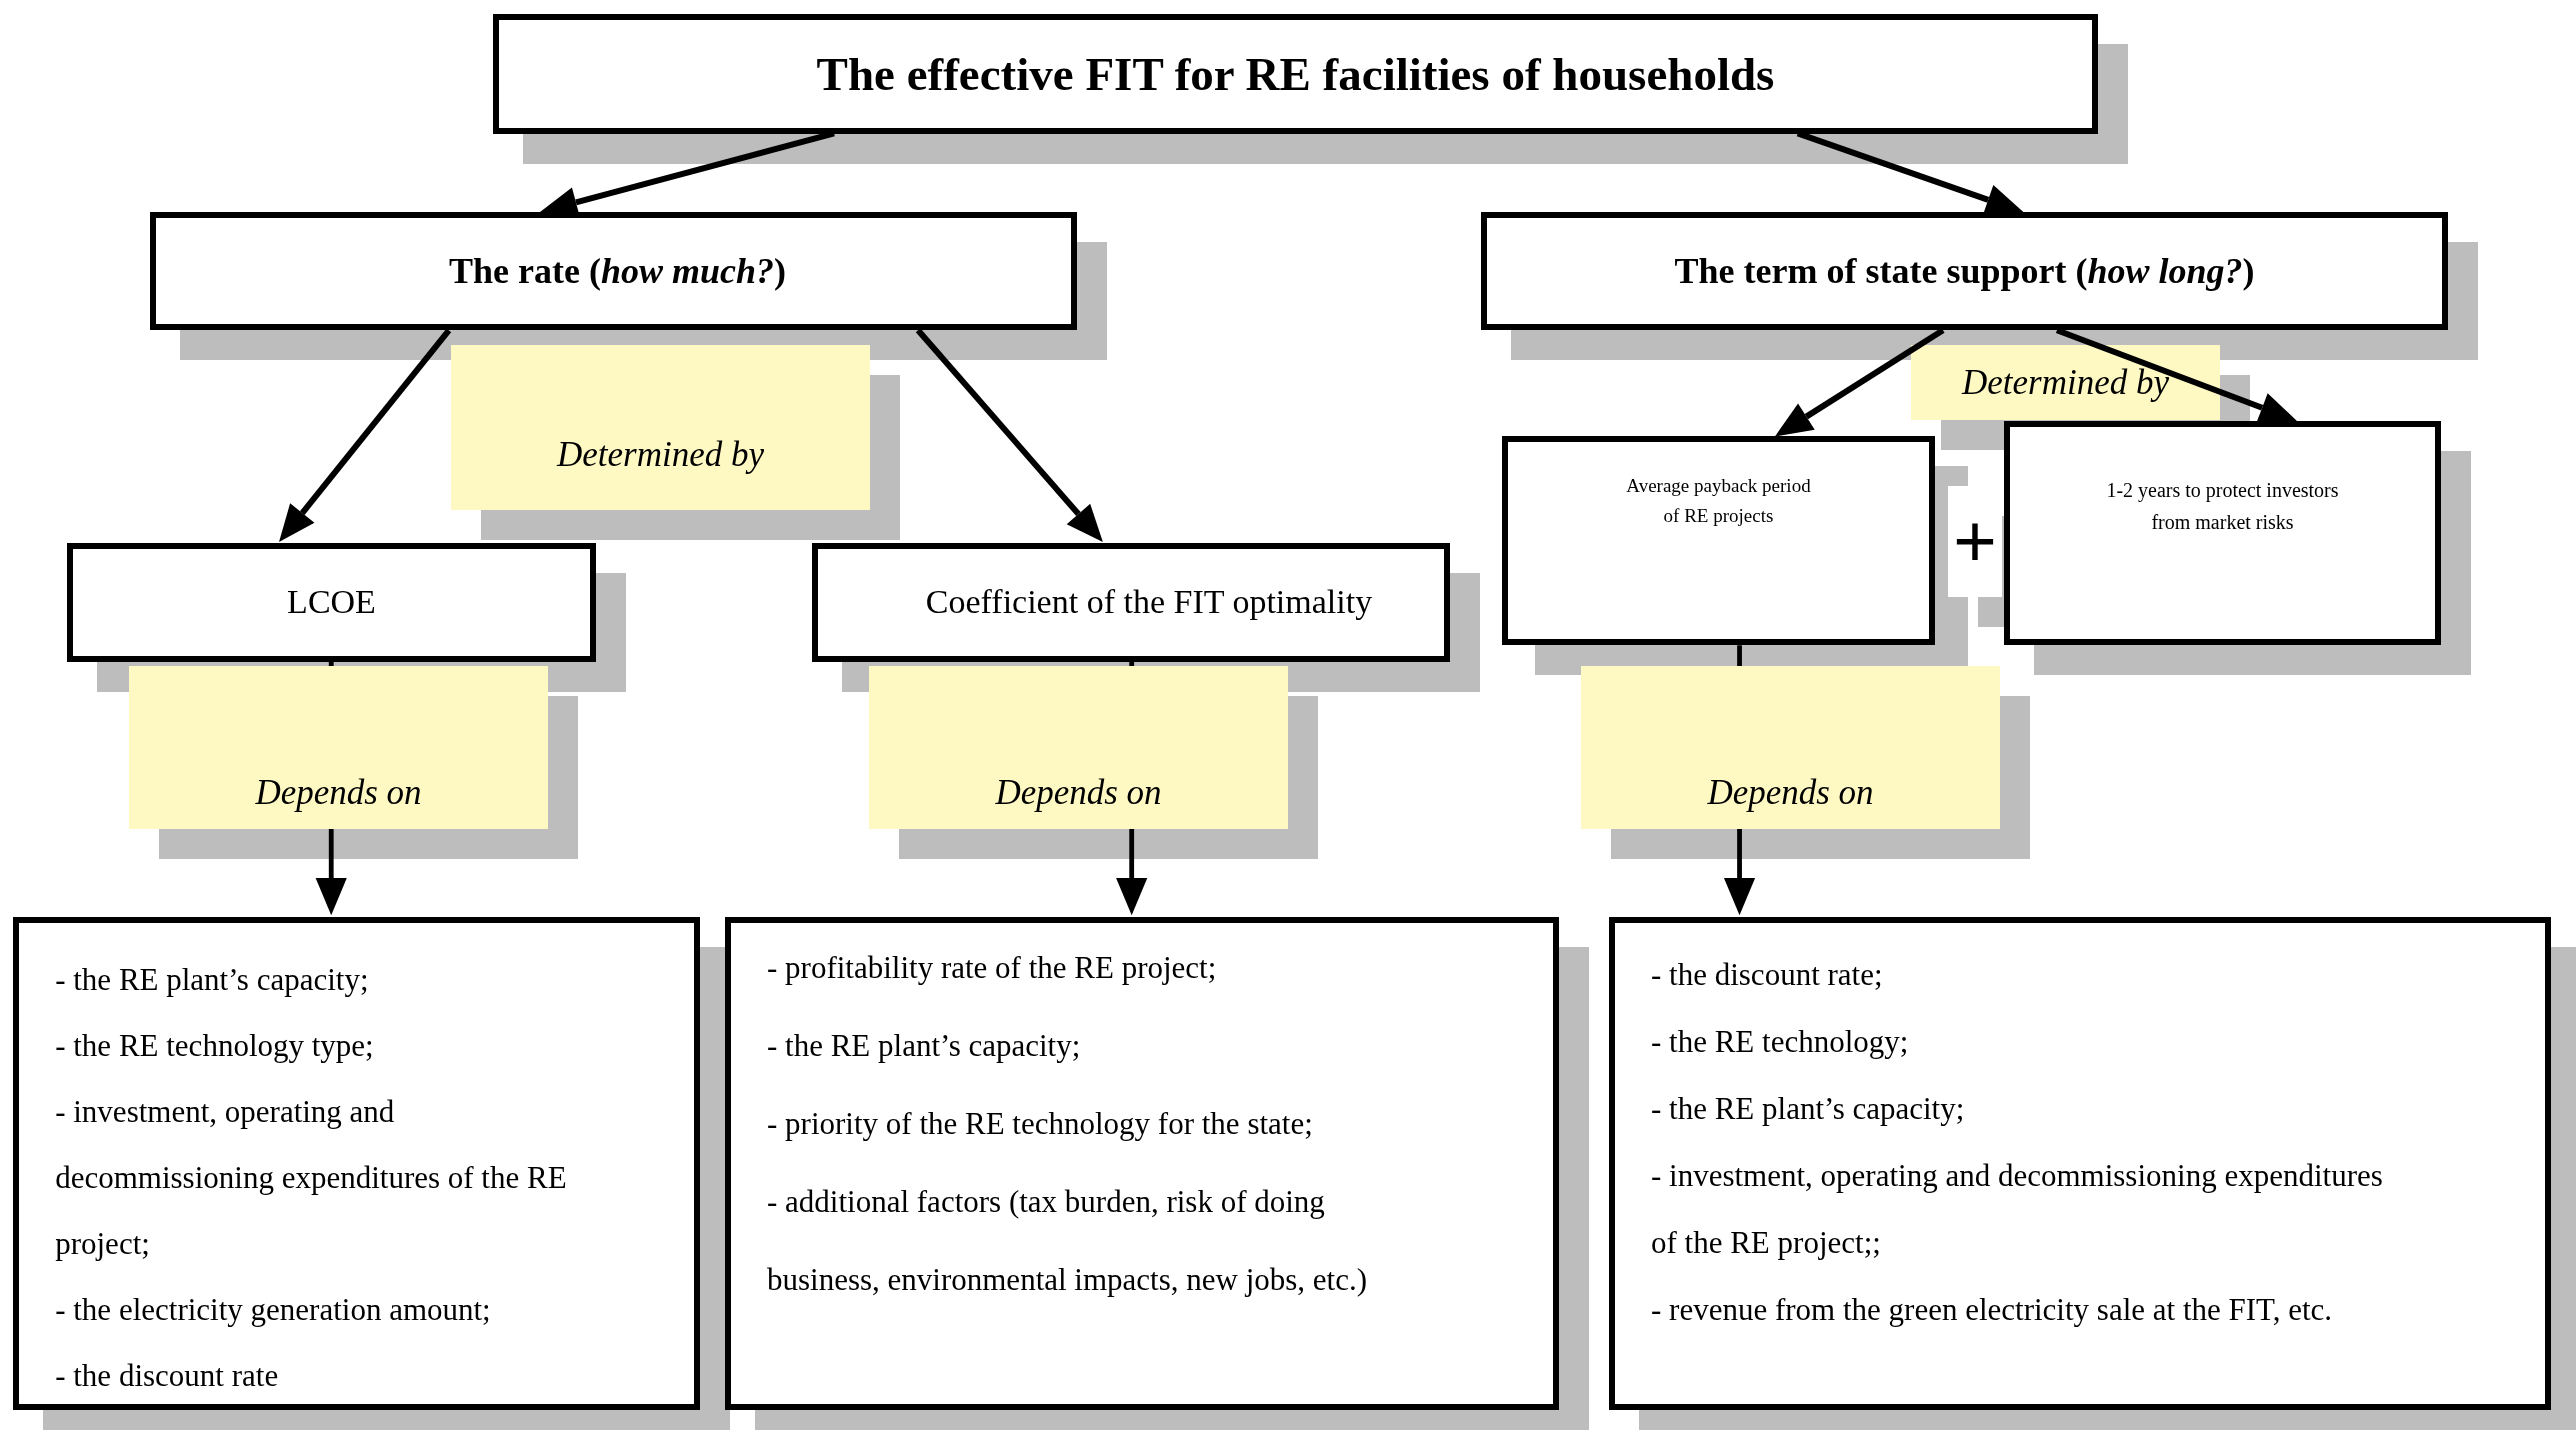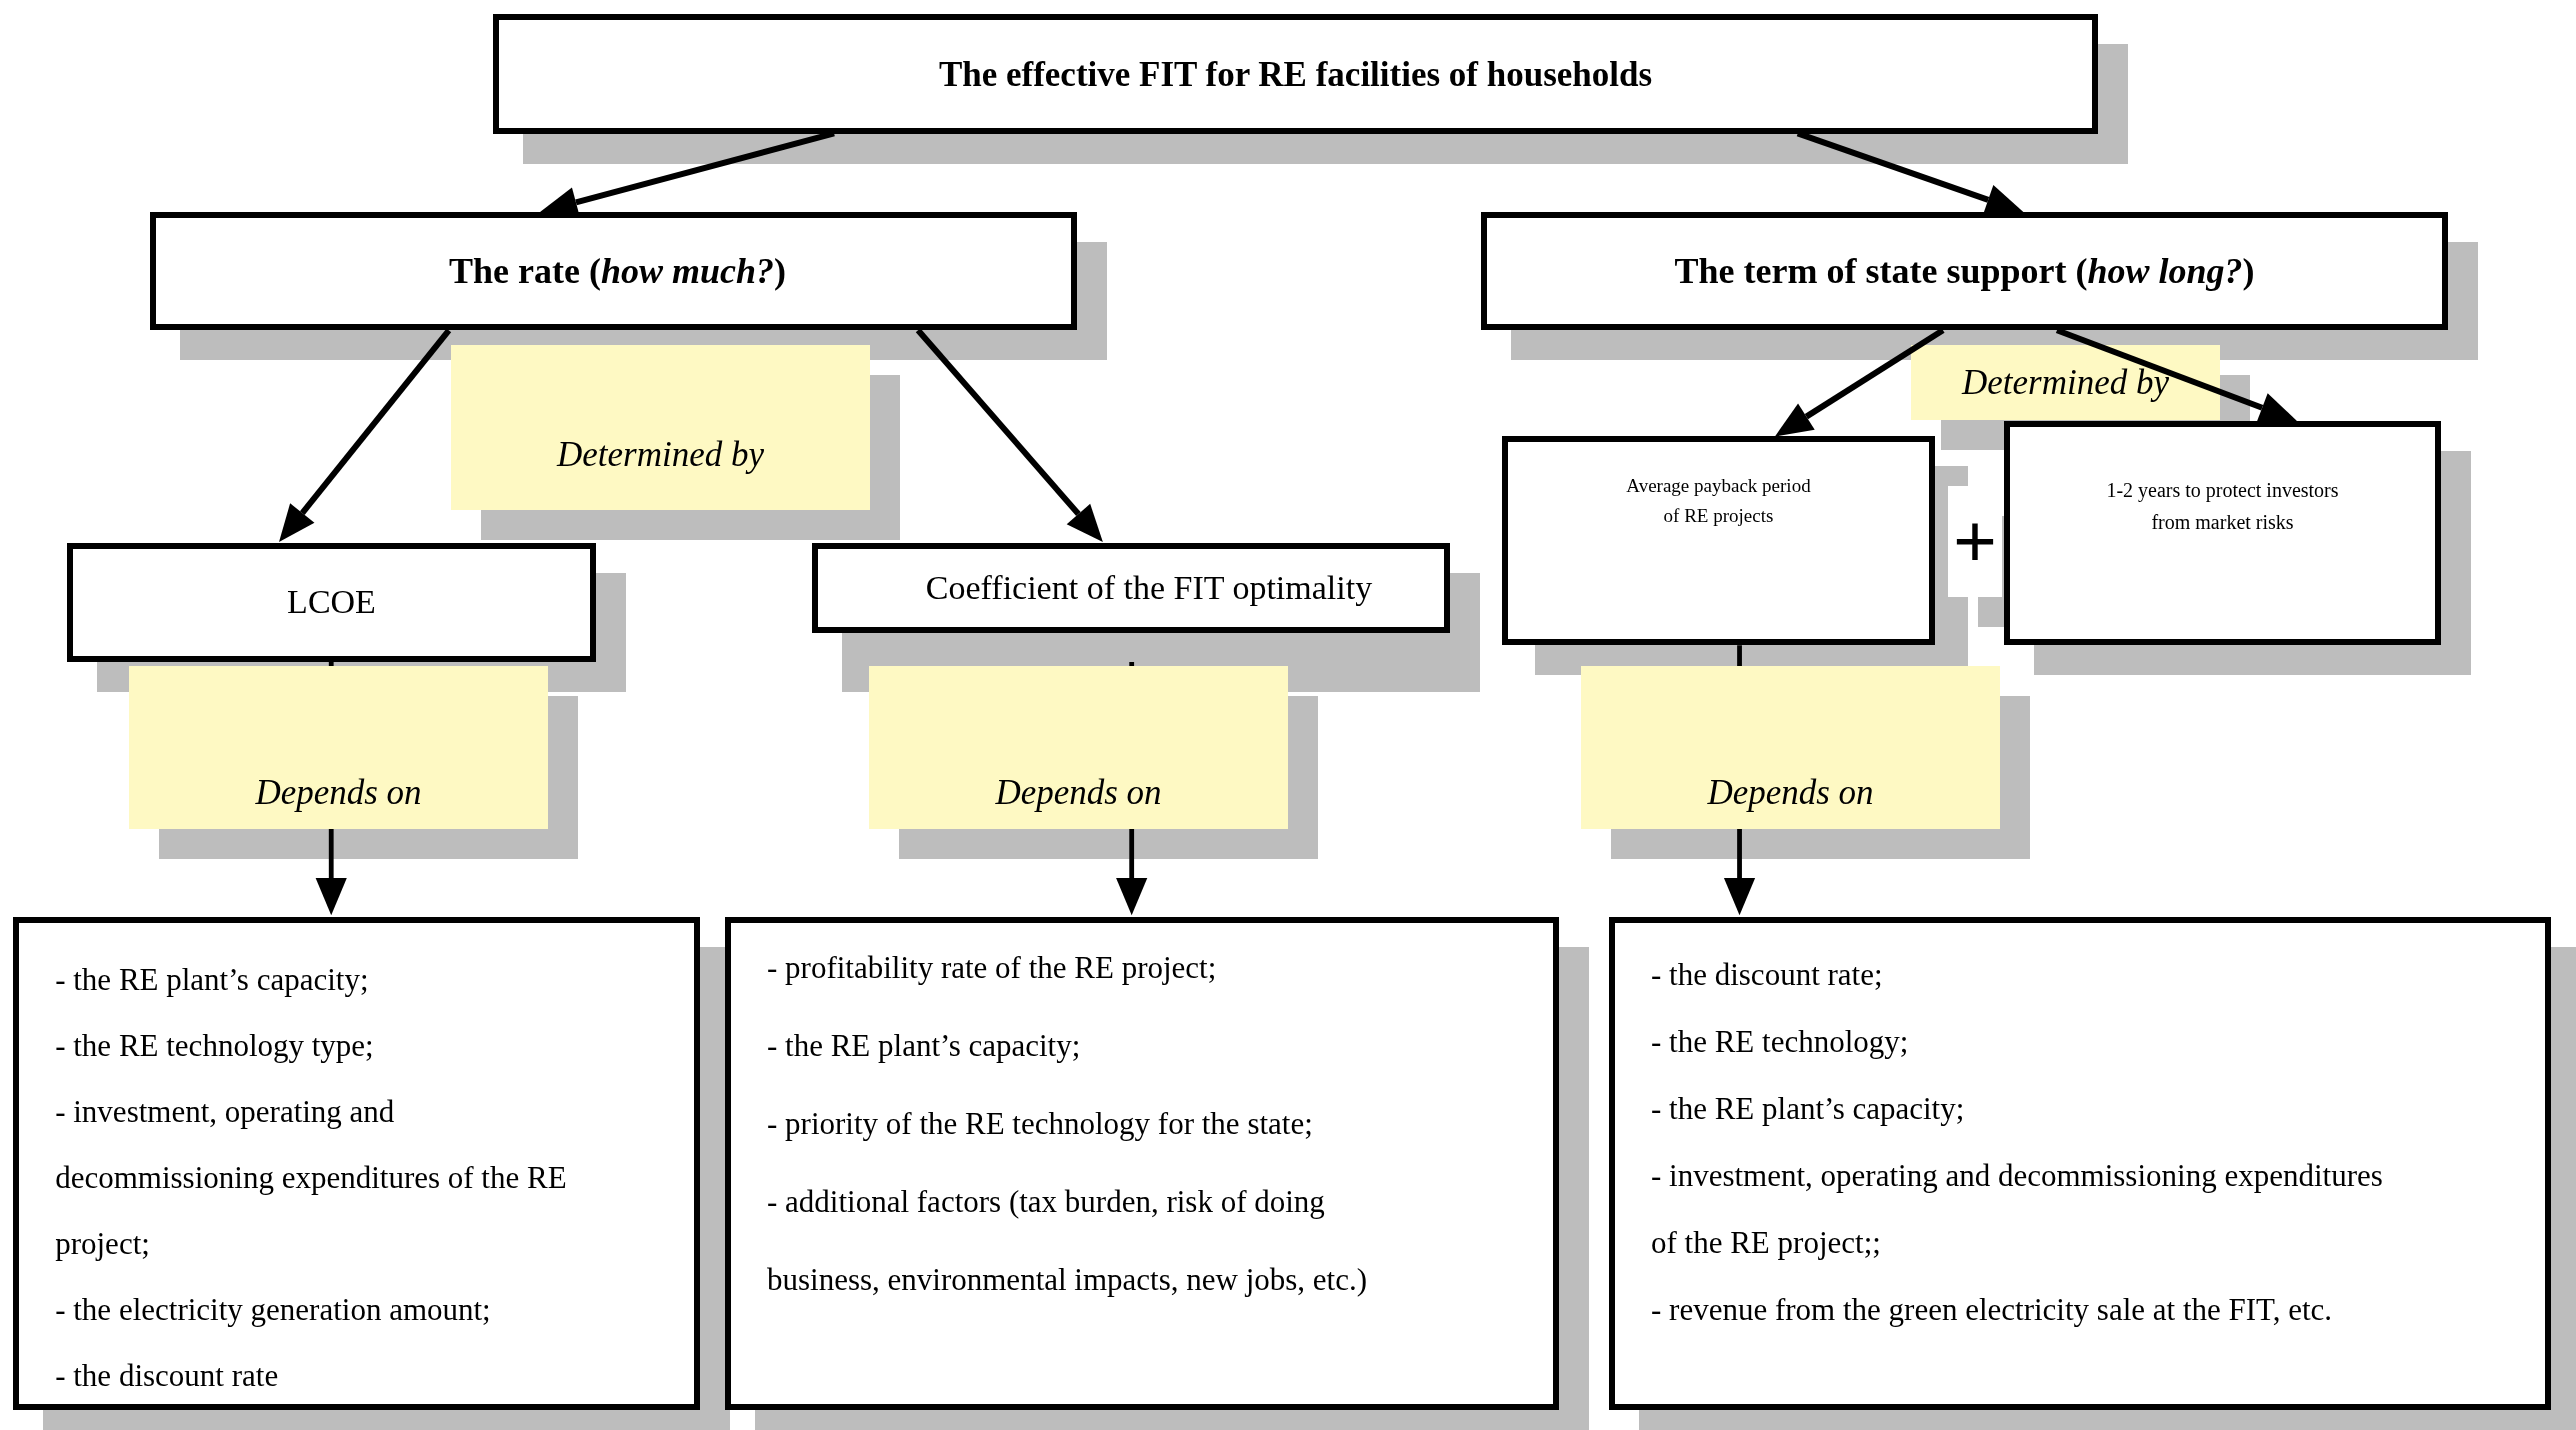--- a/index.html
+++ b/index.html
@@ -21,25 +21,25 @@
   .label {
     position:absolute; background:#fef9c3; box-sizing:border-box;
     display:flex; align-items:center; justify-content:center;
     font-style:italic; font-size:35px; z-index:2; white-space:nowrap;
   }
   .label.align-low  { align-items:flex-end; padding-bottom:35px; }
   .label.align-low2 { align-items:flex-end; padding-bottom:16px; }
   .hdr  { font-size:36px; font-weight:bold; }
   .hdr .q { font-style:italic; }
 
-  #n-title   { left:493px;  top:14.4px;  width:1605px; height:120px; font-size:35px; font-weight:bold; }
+  #n-title   { left:493px;  top:14.4px;  width:1605px; height:120px; font-size:47px; font-weight:bold; }
   #n-rate    { left:150px;  top:212px; width:927px; height:118px;padding-left:8px; }
   #n-term    { left:1481px; top:212px; width:967px; height:118px; }
   #n-lcoe    { left:67px;  top:543px; width:529px;  height:119px; font-size:34px; }
-  #n-coeff   { left:812px; top:543px; width:638px; height:90px; font-size:34px;padding-left:36px; }
+  #n-coeff   { left:812px; top:543px; width:638px; height:119px; font-size:34px;padding-left:36px; }
   #n-payback { left:1502px; top:436px; width:433px;  height:209px; font-size:19px; justify-content:flex-start; padding-top:29px; line-height:1.6; }
   #n-years   { left:2004px; top:421px; width:437px;  height:224px; font-size:20px; justify-content:flex-start; padding-top:47px; line-height:1.6; }
   #n-plus    { left:1948px; top:486px; width:54px;   height:111px; border:none; font-size:78px; font-weight:bold; z-index:2;
                display:flex; align-items:center; justify-content:center; position:absolute; background:#fff; }
 
   #l-det-left  { left:451px;  top:345px;  width:419px; height:165px; }
   #l-det-right { left:1911px; top:345px;  width:309px; height:75px; }
   #l-dep-left  { left:129px;  top:666px; width:419px; height:163px; }
   #l-dep-mid   { left:869px; top:666px; width:419px; height:163px; }
   #l-dep-right { left:1581px; top:666px; width:419px; height:163px; }

